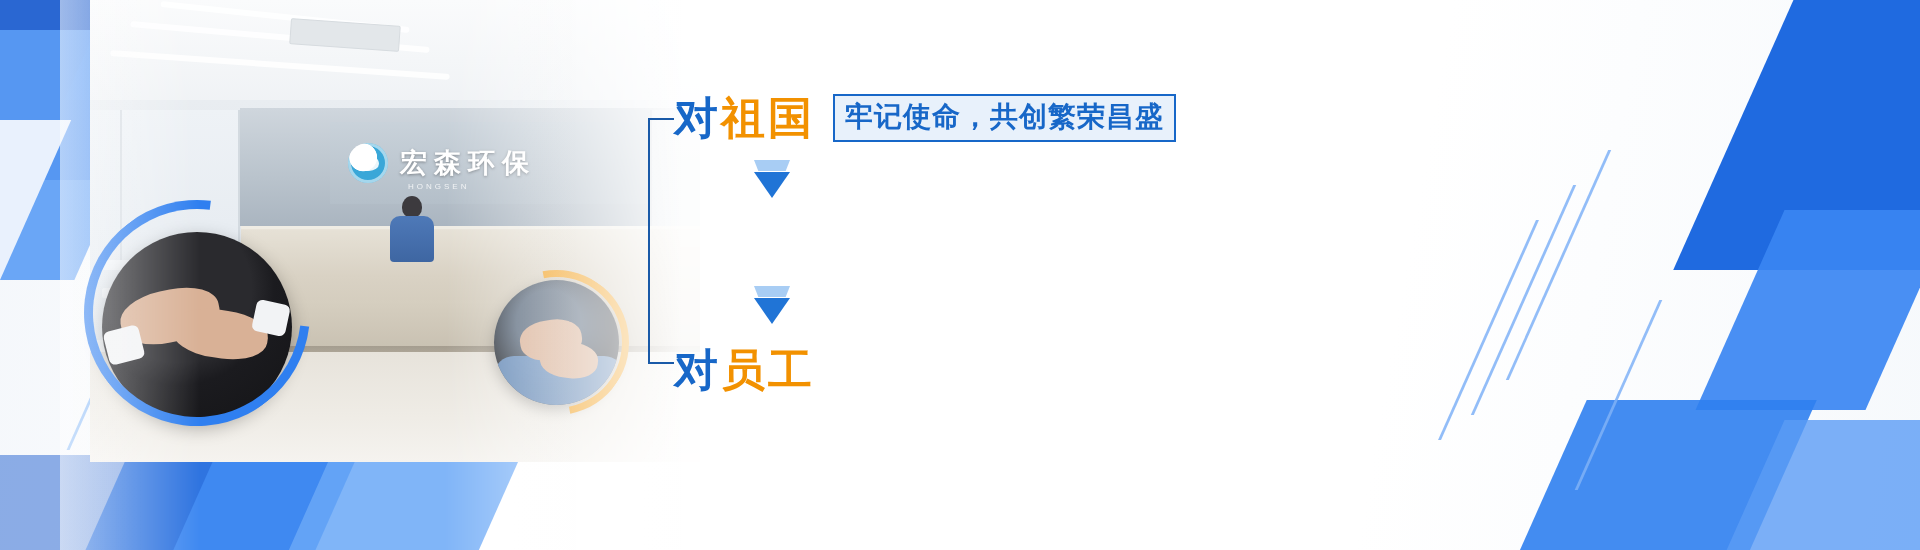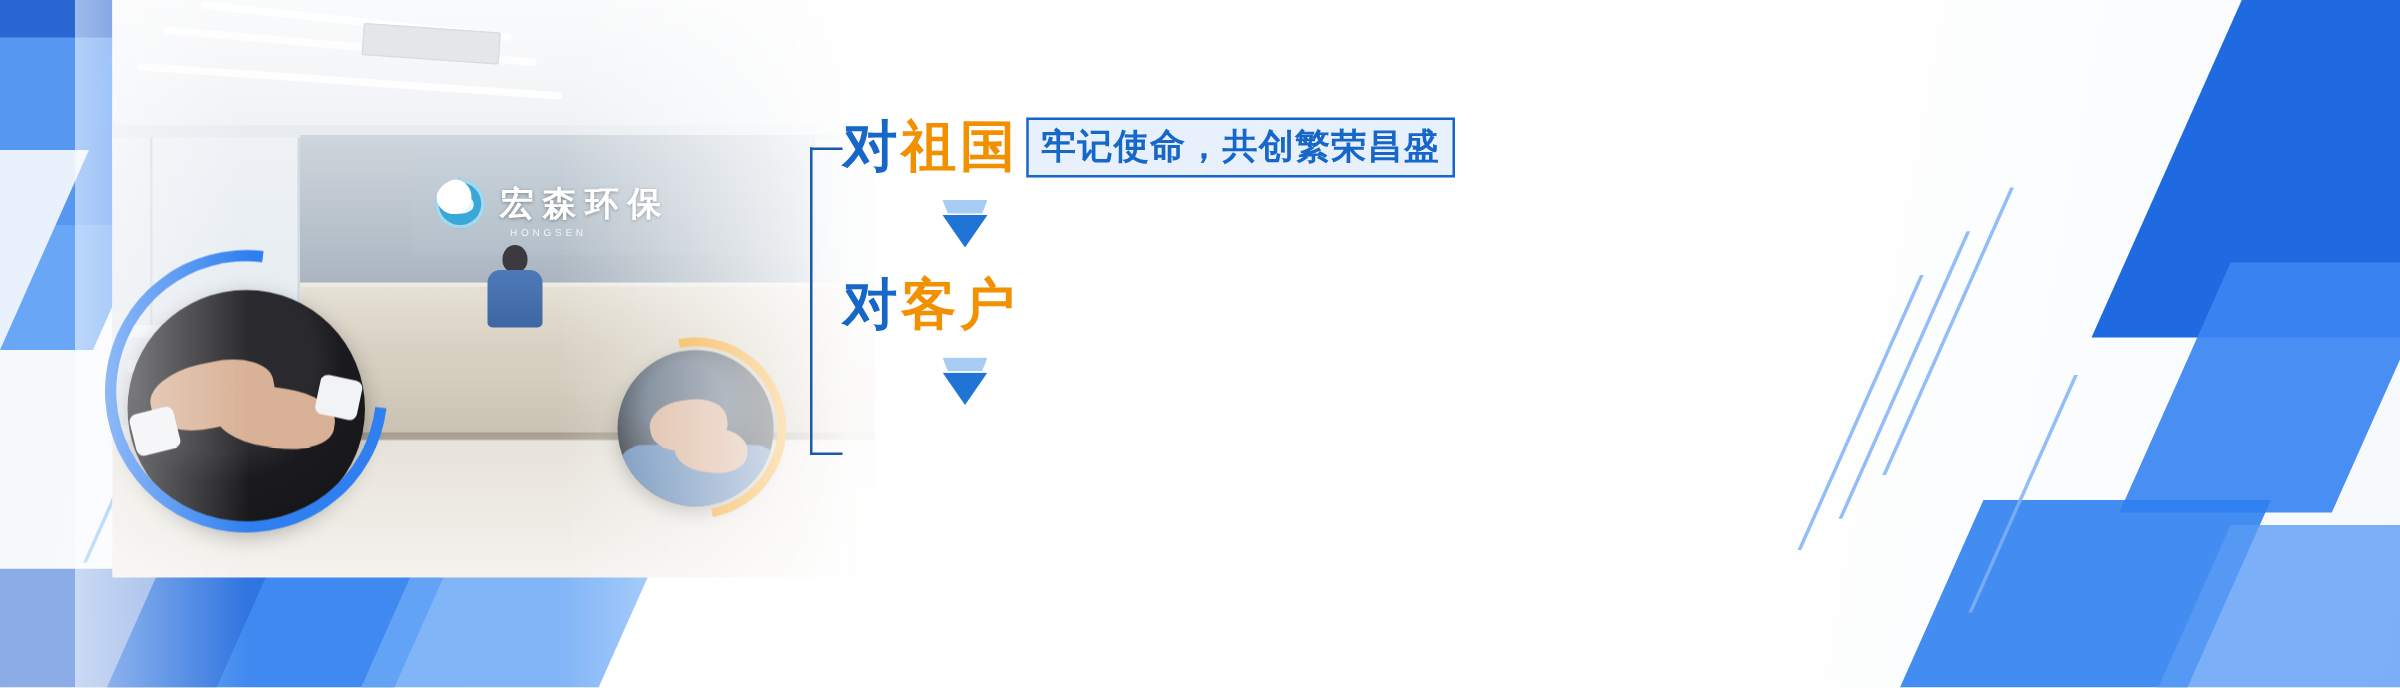--- a/index.html
+++ b/index.html
@@ -243,21 +243,21 @@
 
   .lead {
     font-size:44px; font-weight:700; letter-spacing:1px; white-space:nowrap;
     font-family:"DejaVu Sans","Liberation Sans",sans-serif;
     line-height:1;
   }
   .lead .l-blue { color:#1767c8; }
   .lead .l-orange { color:#f29100; margin-left:2px; letter-spacing:3px; }
 
   .tagbox {
-    margin-left:6px;
+    margin-left:18px;
     border:2px solid #1767c8;
     background:#e8f1fb;
     padding:5px 10px 6px 10px;
     font-size:28px; font-weight:700; color:#1767c8; white-space:nowrap;
     font-family:"DejaVu Sans","Liberation Sans",sans-serif;
     line-height:1.15;
     letter-spacing:1px;
   }
 
   .arrow {
@@ -353,26 +353,26 @@
       </div>
       <div class="tagbox">牢记使命，共创繁荣昌盛</div>
     </div>
 
     <div class="arrow arrow-1">
       <div class="cap"></div>
       <div class="tri"></div>
     </div>
 
     <div class="row row-2">
-      <div class="lead">
-        <span class="l-blue">对</span><span class="l-orange">客户</span>
-      </div>
     </div>
 
     <div class="arrow arrow-2">
       <div class="cap"></div>
       <div class="tri"></div>
     </div>
 
     <div class="row row-3">
+      <div class="lead">
+        <span class="l-blue">对</span><span class="l-orange">员工</span>
+      </div>
     </div>
   </div>
 </div>
 
 </body></html>

